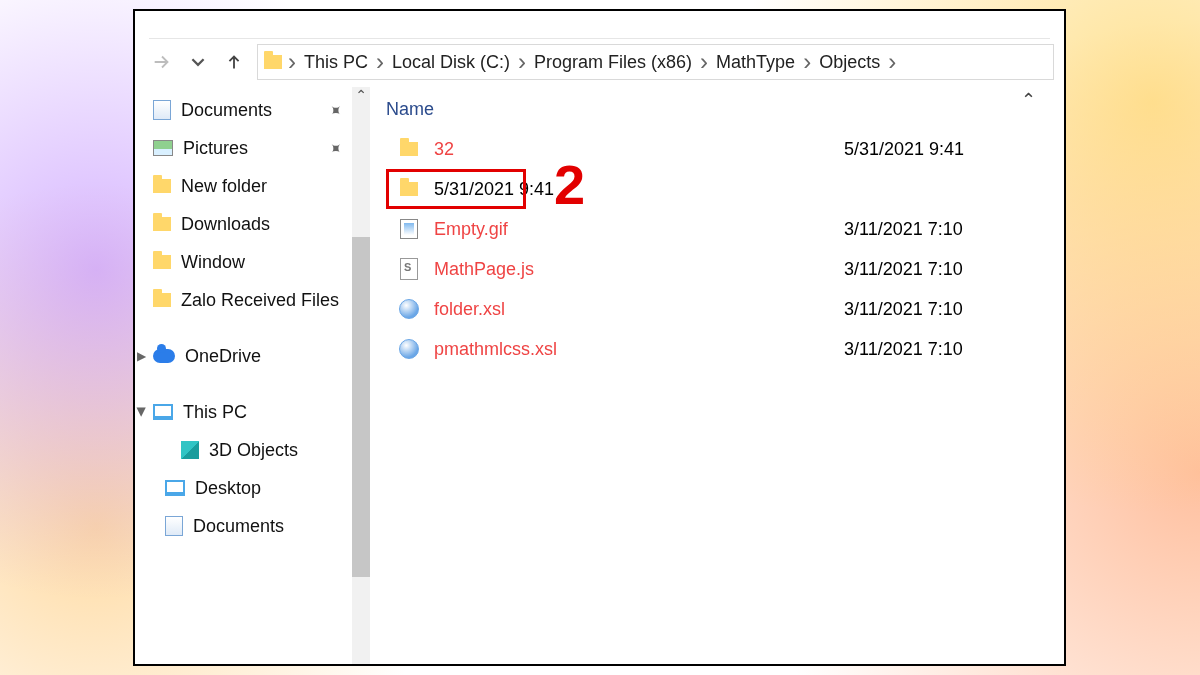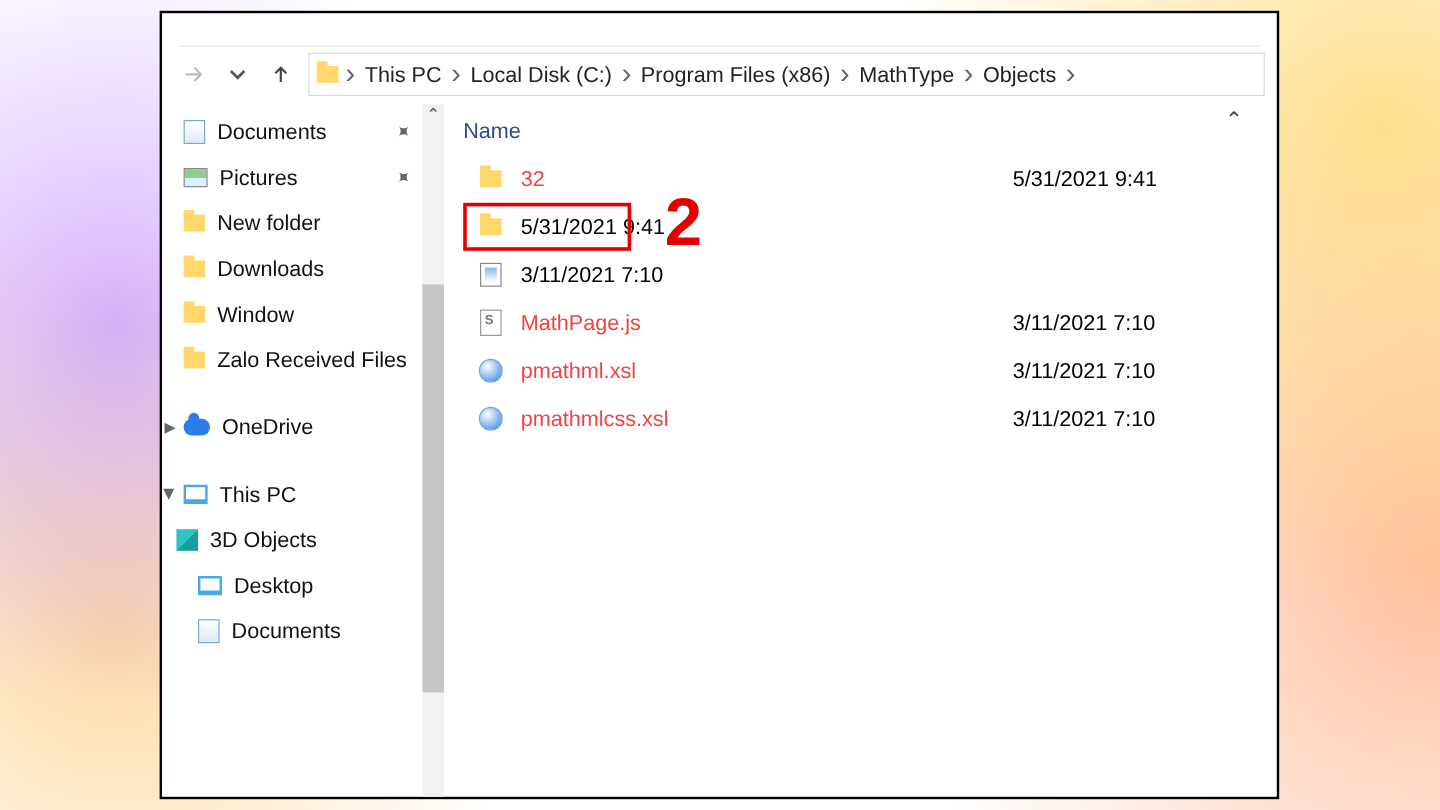--- a/index.html
+++ b/index.html
@@ -149,21 +149,21 @@
           <span class="cloud-icon"></span>
           <span class="label">OneDrive</span>
         </div>
 
         <div class="spacer"></div>
         <div class="qa-item">
           <span class="tree-caret" style="transform:rotate(90deg)">▶</span>
           <span class="monitor-icon"></span>
           <span class="label">This PC</span>
         </div>
-        <div class="qa-item" style="padding-left:12px">
+        <div class="qa-item" style="padding-left:46px">
           <span class="cube-icon"></span>
           <span class="label">3D Objects</span>
         </div>
         <div class="qa-item" style="padding-left:30px">
           <span class="monitor-icon"></span>
           <span class="label">Desktop</span>
         </div>
         <div class="qa-item" style="padding-left:30px">
           <span class="doc-icon"></span>
           <span class="label">Documents</span>
@@ -190,34 +190,35 @@
             </span>
           <span class="fdate">5/31/2021 9:41 </span>
           <span class="hlbox"></span>
           <span class="annot2">2</span>
         </div>
 
         <div class="row">
           <span class="ic">
               <span class="file-gif"></span>
             </span>
+          <span class="fname">Empty.gif</span>
           <span class="fdate">3/11/2021 7:10 </span>
         </div>
         <div class="row">
           <span class="ic">
               <span class="file-js"></span>
             </span>
           <span class="fname">MathPage.js</span>
           <span class="fdate">3/11/2021 7:10 </span>
         </div>
         <div class="row">
           <span class="ic">
               <span class="file-xsl"></span>
             </span>
-          <span class="fname">pmathml.xsl</span>
+          <span class="fname">folder.xsl</span>
           <span class="fdate">3/11/2021 7:10 </span>
         </div>
         <div class="row">
           <span class="ic">
               <span class="file-xsl"></span>
             </span>
           <span class="fname">pmathmlcss.xsl</span>
           <span class="fdate">3/11/2021 7:10 </span>
         </div>
       </div>

